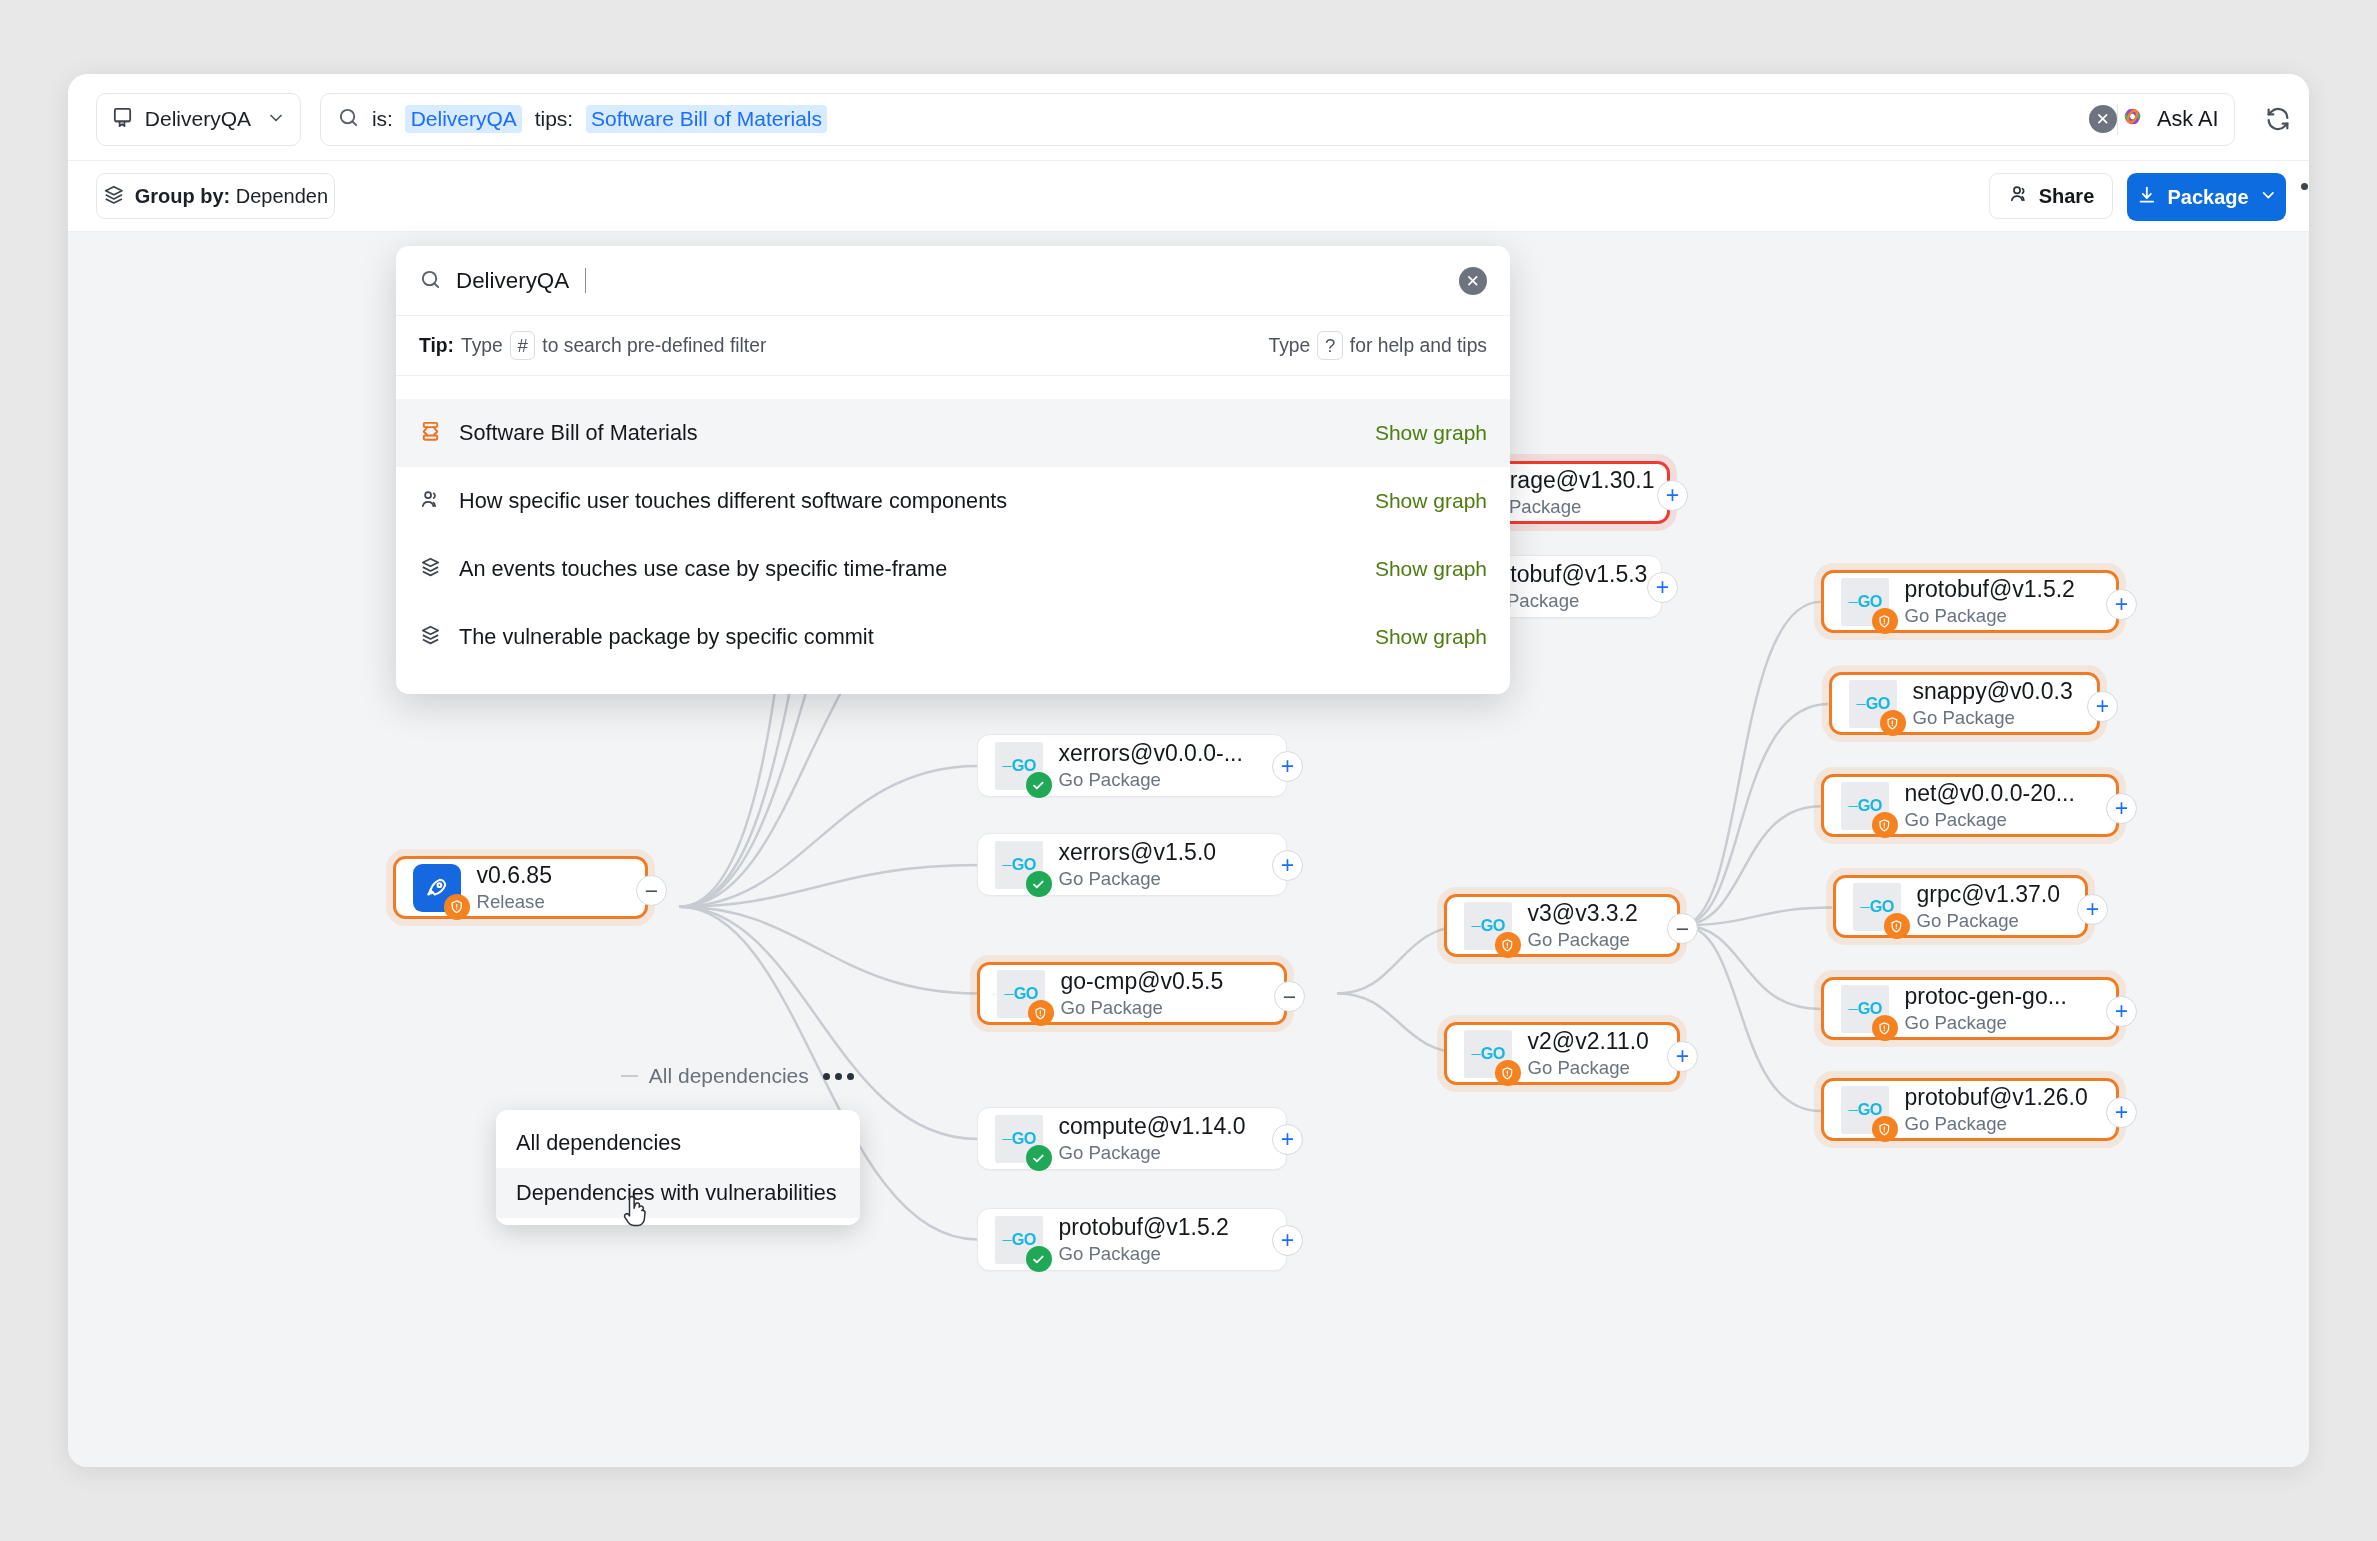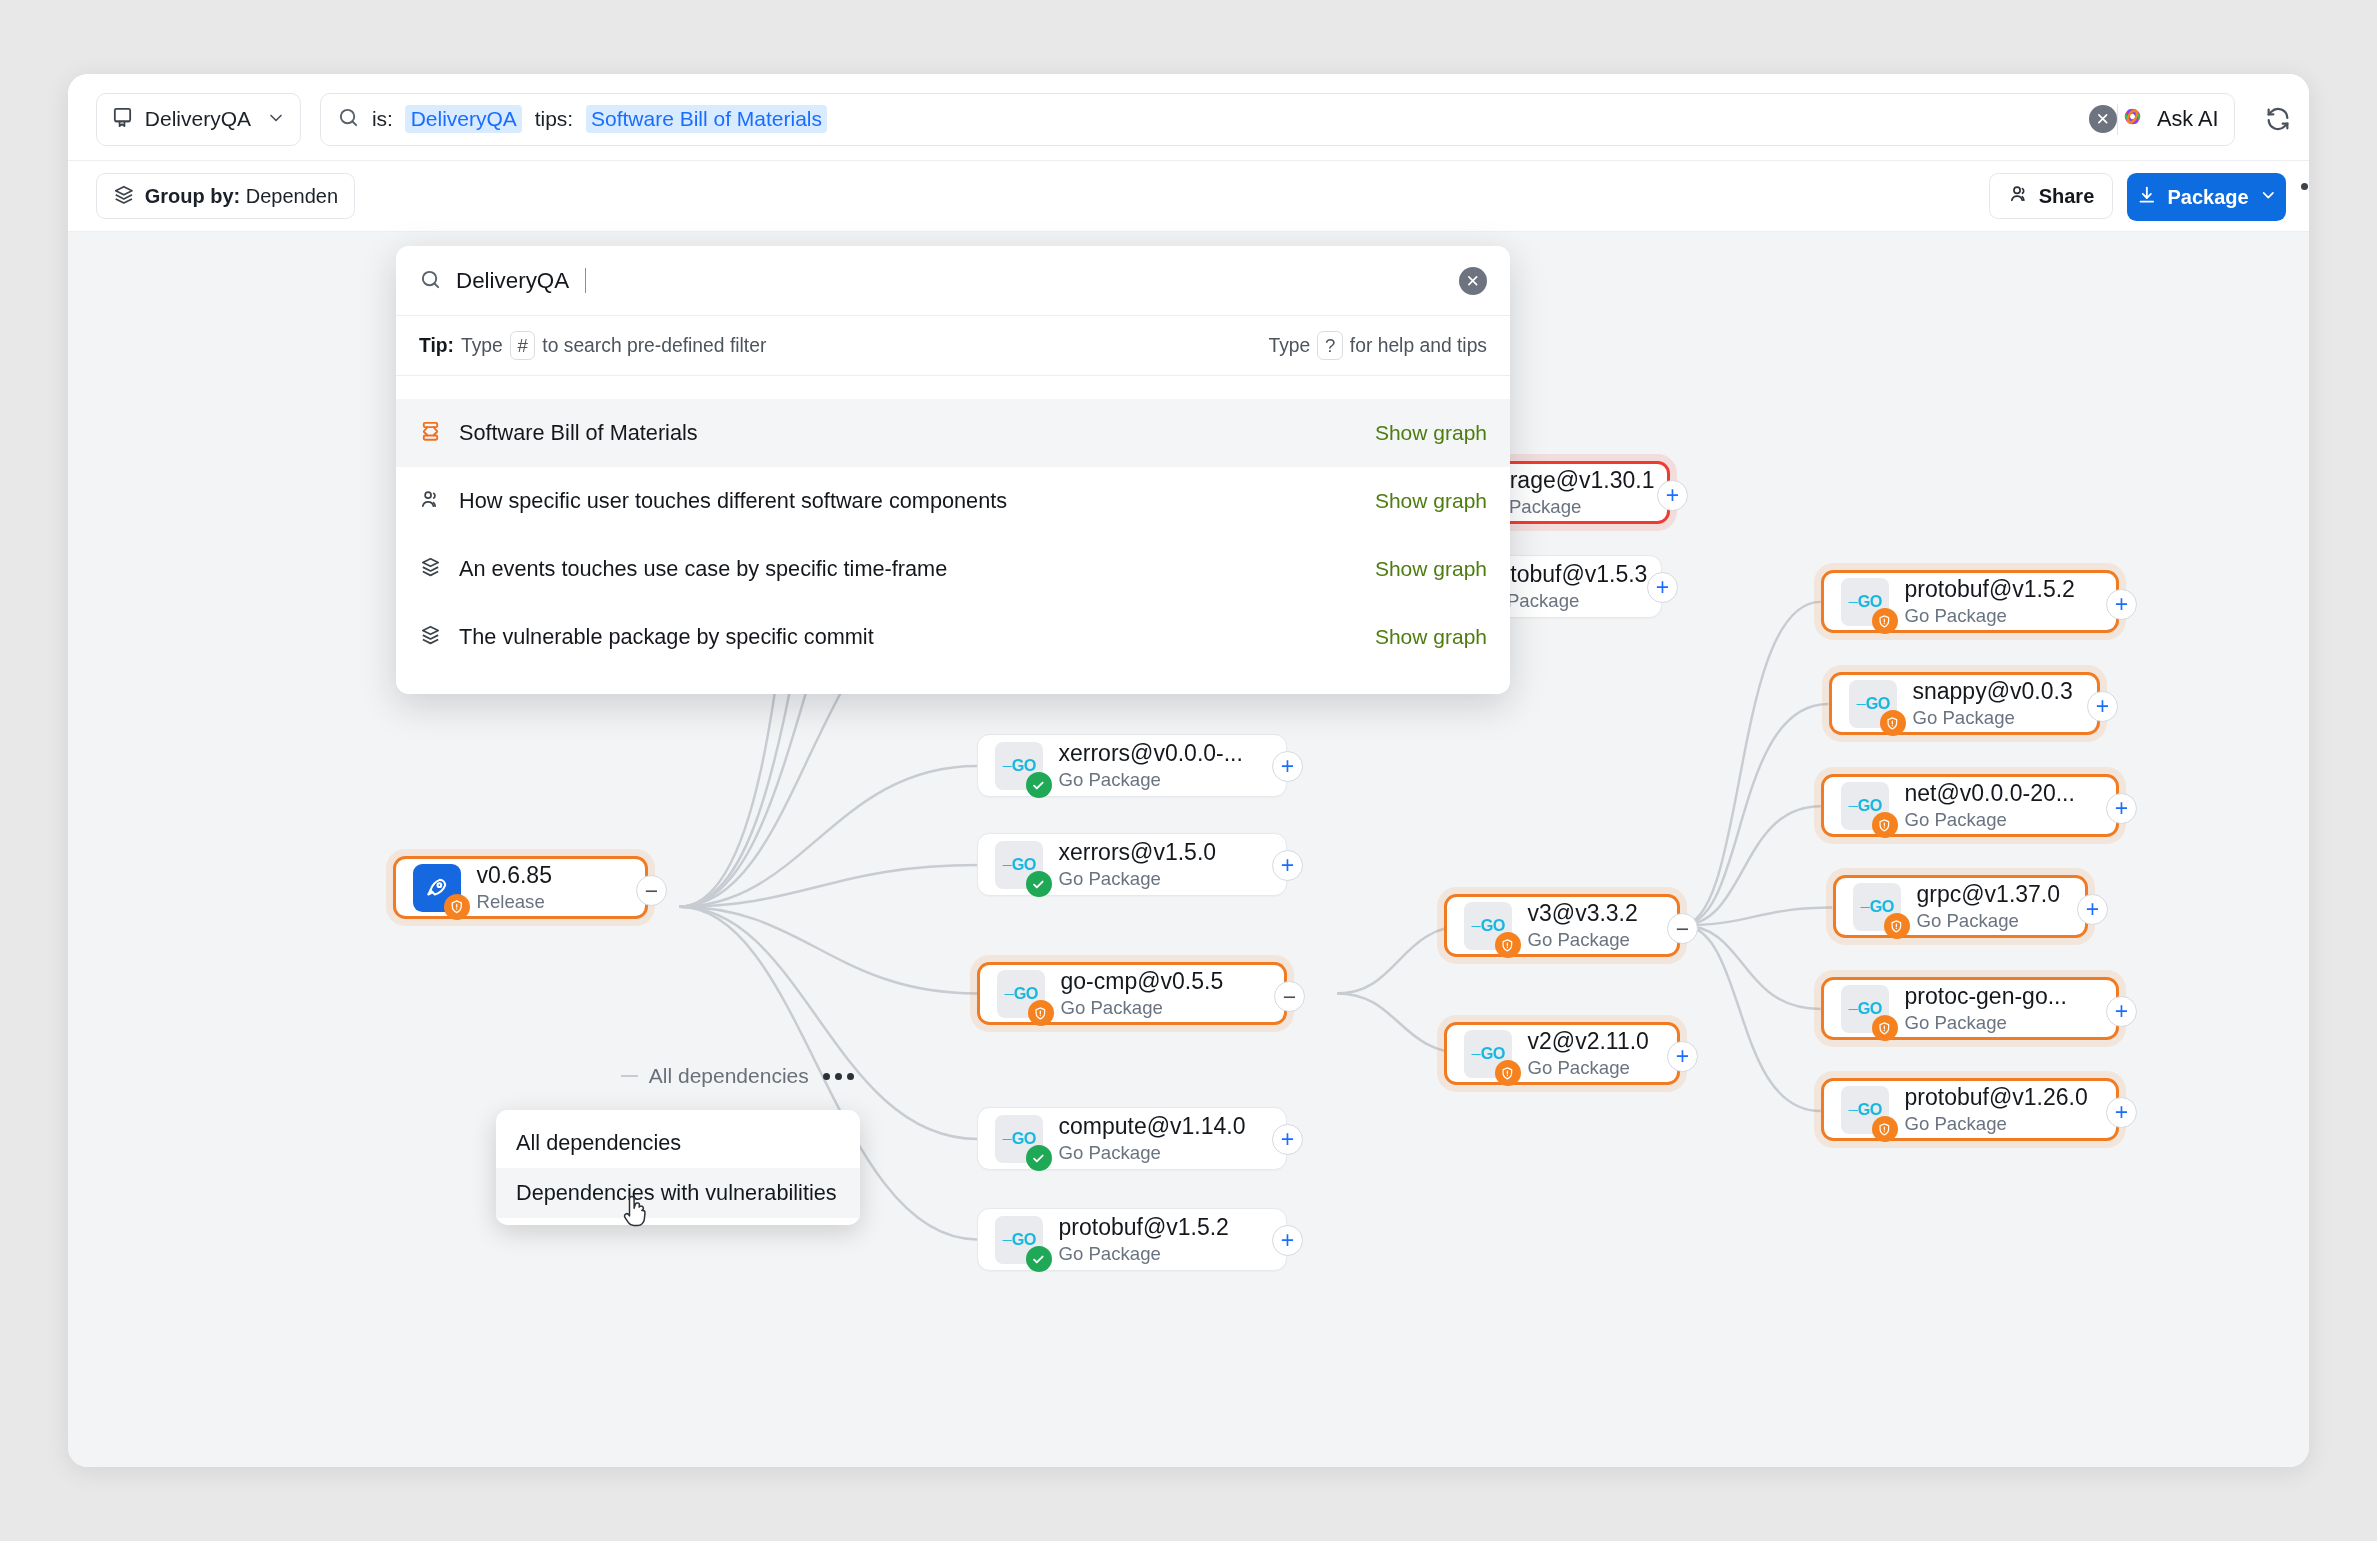--- a/index.html
+++ b/index.html
@@ -71,21 +71,21 @@
     position: absolute; left: 0; top: 87px;
     width: 100%; height: 71px;
     background: #fff;
     border-bottom: 1.5px solid #eceef1;
   }
   .groupby-chip {
     position: absolute; left: 28px; top: 12.4px;
     height: 46px;
     border: 1.5px solid #e3e6ea; border-radius: 9.3px;
     display: flex; align-items: center; gap: 10px;
-    padding: 0 16px;
+    padding: 0 6px;
     background: #fff;
     white-space: nowrap;
   }
   .groupby-chip .lab { font-size: 20px; color: #1b2128; }
   .groupby-chip .lab b { font-weight: 700; }
 
   .share-btn {
     position: absolute; left: 1921px; top: 12.4px;
     height: 46px; width: 124px;
     border: 1.5px solid #e3e6ea; border-radius: 9.3px;
@@ -123,21 +123,21 @@
     display: flex; align-items: center;
     padding: 0 17px;
     gap: 15.5px;
   }
   .node.plain { border: 1.5px solid #e6e8eb; box-shadow: 0 0.8px 1.5px rgba(0,0,0,.03); }
   .node.warn  { border: 3.1px solid #f07b22; box-shadow: 0 0 0 7px rgba(240,123,34,.12); }
   .node.crit  { border: 3.1px solid #f03a2f; box-shadow: 0 0 0 7px rgba(240,58,47,.12); }
 
   .node .nicon {
     position: relative; width: 48px; height: 48px; flex: 0 0 48px;
-    background: #e9ebee; border-radius: 8px;
+    background: #e9ebee; border-radius: 2px;
     display: flex; align-items: center; justify-content: center;
   }
   .gopher { font-size: 16.3px; font-weight: 800; color: #17b7e0; letter-spacing: -0.8px; }
   .gopher:before { content:"—"; font-size: 9.3px; margin-right: 0.8px; vertical-align: 2.3px;}
   .badge {
     position: absolute; right: -8.5px; bottom: -8.5px;
     width: 26px; height: 26px; border-radius: 50%;
     display: flex; align-items: center; justify-content: center;
   }
   .badge.ok { background: #1fa855; }

